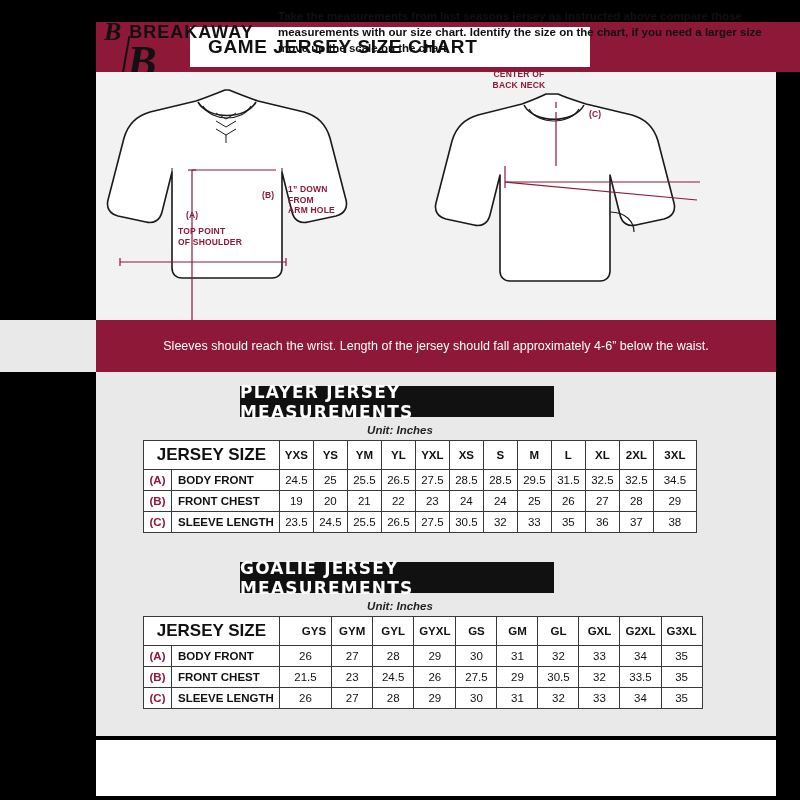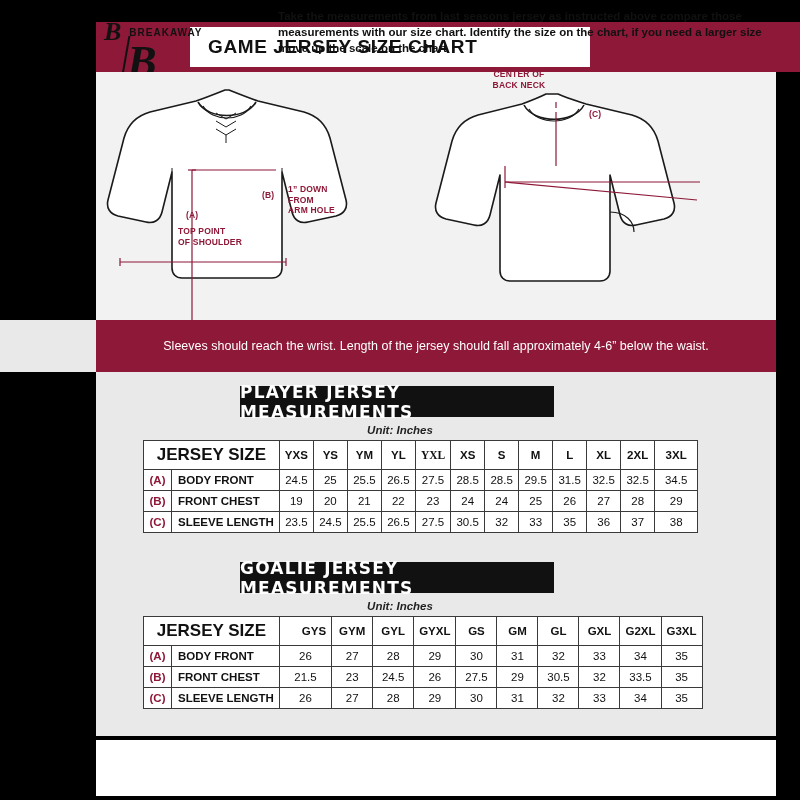--- a/index.html
+++ b/index.html
@@ -128,21 +128,21 @@
   .footer-white {
     position:absolute; left:96px; top:4px; width:680px; height:56px; background:#fff;
   }
   .footer-logo {
     position:absolute; left:104px; top:8px; width:170px; height:48px;
     display:flex; align-items:center; gap:8px; color:#111;
   }
   .footer-logo .mark {
     font-family:"Liberation Serif", serif; font-size:26px; font-weight:bold; font-style:italic;
   }
-  .footer-logo .wordmark { font-size:10px; font-weight:bold; letter-spacing:1px; }
+  .footer-logo .wordmark { font-size:18px; font-weight:bold; letter-spacing:1px; }
   .footer-text {
     position:absolute; left:278px; top:8px; width:492px; height:50px;
     font-size:11.5px; font-weight:bold; line-height:1.38; color:#111;
     display:flex; align-items:center;
   }
 </style>
 </head>
 <body>
 
 <div class="page">
@@ -285,21 +285,21 @@
   <div class="unit" style="top:424px;">Unit: Inches</div>
 
   <table class="sz" id="player-table" style="left:143px; top:440px;">
     <thead>
       <tr>
         <th colspan="2" class="hdr-label" style="width:134px;">JERSEY SIZE</th>
       <th class="szhdr" style="width: 34px;">YXS</th>
           <th class="szhdr" style="width: 34px;">YS</th>
           <th class="szhdr" style="width: 34px; margin-left: 24px;">YM</th>
           <th class="szhdr" style="width: 34px;">YL</th>
-          <th class="szhdr" style="width: 34px; font-family: Liberation Serif, serif;">YXL</th>
+          <th class="szhdr" style="width: 34px;">YXL</th>
           <th class="szhdr" style="width: 34px;">XS</th>
           <th class="szhdr" style="width: 34px;">S</th>
           <th class="szhdr" style="width: 34px;">M</th>
           <th class="szhdr" style="width: 34px;">L</th>
           <th class="szhdr" style="width: 34px;">XL</th>
           <th class="szhdr" style="width: 34px;">2XL</th>
           <th class="szhdr" style="width: 34px;">3XL</th>
         </tr>
     </thead>
     <tbody>

